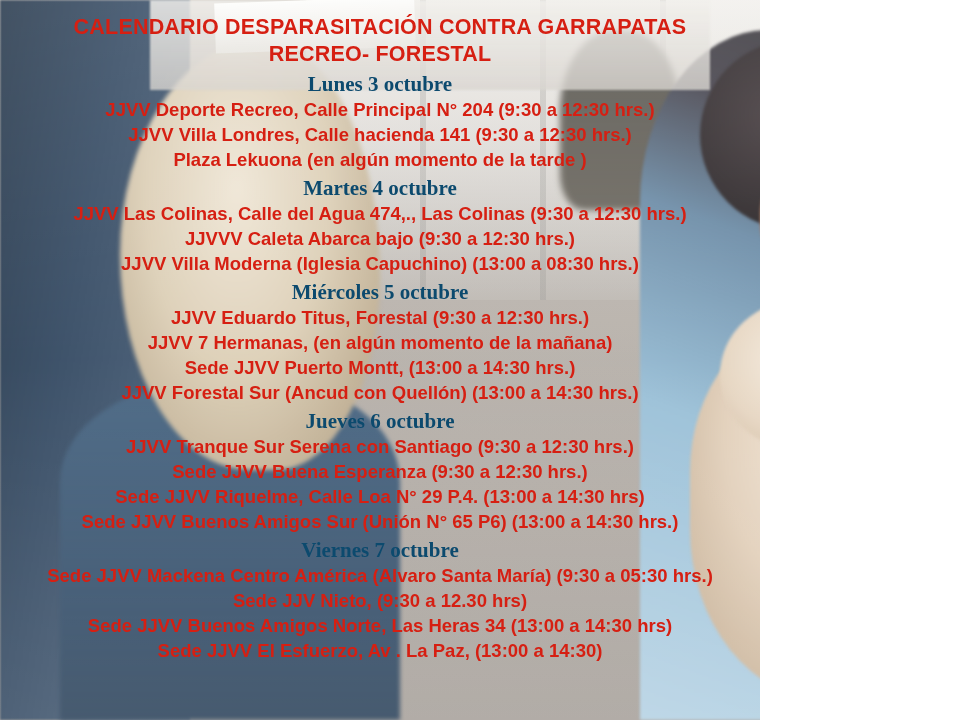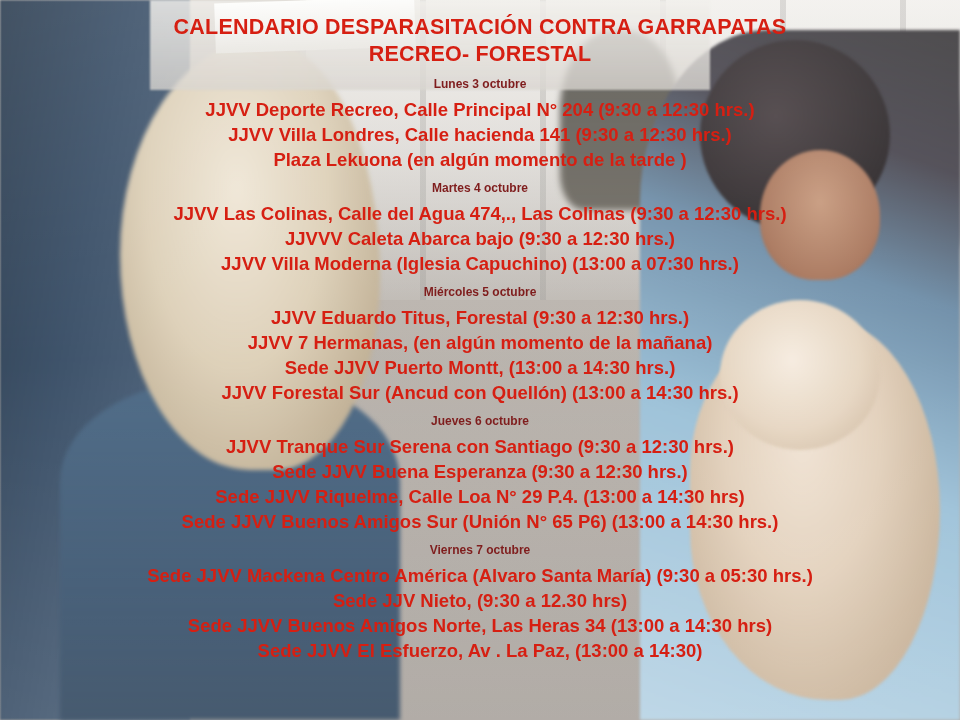--- a/index.html
+++ b/index.html
@@ -7,21 +7,21 @@
     padding: 0;
   }
   body {
     width: 960px;
     height: 720px;
     overflow: hidden;
     font-family: "Liberation Sans", sans-serif;
   }
   #poster {
     position: relative;
-    width: 960px;
+    width: 760px;
     height: 720px;
     background: #b9b3ad;
     overflow: hidden;
   }
 
   
   .bg-layer {
     position: absolute;
     inset: 0;
   }
@@ -136,25 +136,26 @@
   }
   .title {
     color: #d61f12;
     font-weight: bold;
     font-size: 21.5px;
     line-height: 27px;
     letter-spacing: 0.2px;
     margin: 0;
   }
   .day {
-    color: #7f1d1d;
+    color: #0c4a6e;
     font-weight: bold;
-    font-size: 12px;
+    font-size: 21px;
     line-height: 26px;
     margin: 3px 0 0 0;
+    font-family: Liberation Serif, serif;
   }
   .entry {
     color: #d61f12;
     font-weight: bold;
     font-size: 18.5px;
     line-height: 25px;
     margin: 0;
   }
   .block {
     margin-bottom: 1px;
@@ -190,21 +191,21 @@
       <div class="day">Lunes 3 octubre</div>
       <div class="entry">JJVV Deporte Recreo, Calle Principal N° 204 (9:30 a 12:30 hrs.)</div>
       <div class="entry">JJVV Villa Londres, Calle hacienda 141 (9:30 a 12:30 hrs.)</div>
       <div class="entry">Plaza Lekuona (en algún momento de la tarde )</div>
     </div>
 
     <div class="block">
       <div class="day">Martes 4 octubre</div>
       <div class="entry">JJVV Las Colinas, Calle del Agua 474,., Las Colinas (9:30 a 12:30 hrs.)</div>
       <div class="entry">JJVVV Caleta Abarca bajo (9:30 a 12:30 hrs.)</div>
-      <div class="entry">JJVV Villa Moderna (Iglesia Capuchino) (13:00 a 07:30 hrs.)</div>
+      <div class="entry">JJVV Villa Moderna (Iglesia Capuchino) (13:00 a 08:30 hrs.)</div>
     </div>
 
     <div class="block">
       <div class="day">Miércoles 5 octubre</div>
       <div class="entry">JJVV Eduardo Titus, Forestal (9:30 a 12:30 hrs.)</div>
       <div class="entry">JJVV 7 Hermanas, (en algún momento de la mañana)</div>
       <div class="entry">Sede JJVV Puerto Montt, (13:00 a 14:30 hrs.)</div>
       <div class="entry">JJVV Forestal Sur (Ancud con Quellón) (13:00 a 14:30 hrs.)</div>
     </div>
 

